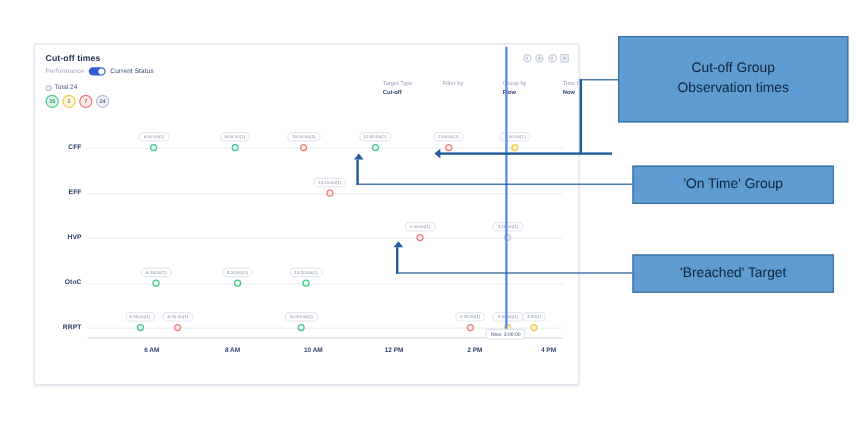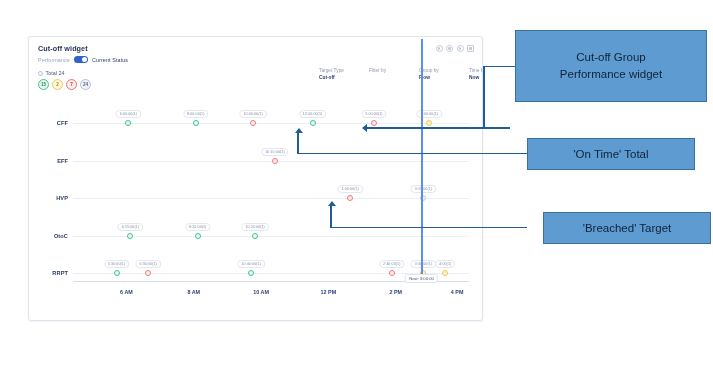--- a/index.html
+++ b/index.html
@@ -149,21 +149,21 @@
   .arrowhead.left { border: 4px solid transparent; border-right: 5px solid #1f5c99;
                     border-left: none; }
 </style>
 </head>
 <body>
 
 <div id="stage">
 
   <div class="card">
 
-    <div class="card-title">Cut-off widget</div>
+    <div class="card-title">Cut-off times</div>
 
     <div class="toggle-row">
       <span class="toggle-label">Performance</span>
       <span class="switch">
         <span class="knob"></span>
       </span>
       <span class="toggle-label active">Current Status</span>
     </div>
 
     <div class="total-row">
@@ -258,28 +258,28 @@
         <div class="xtick" style="left: 290.42px; top: 188px;">12 PM</div>
         <div class="xtick" style="left: 357.74px; top: 188px;">2 PM</div>
         <div class="xtick" style="left: 419.12px; top: 188px;">4 PM</div>
         <div class="nowline" style="left: 383.48px; top: -62px; height: 242px;"></div>
         <div class="nowbadge" style="left: 383.48px; top: 173px;">Now: 3:00:00</div>
       </div>
   </div>
 
   <div class="anno" style="left:515px; top:30px; width:192px; height:72px;">
     <div>Cut-off Group</div>
-    <div>Performance widget</div>
+    <div>Observation times</div>
   </div>
 
   <div class="anno" style="left:527px; top:138px; width:168px; height:32px;">
-    <div>'On Time' Total</div>
-  </div>
-
-  <div class="anno" style="left:543px; top:212px; width:168px; height:32px;">
+    <div>'On Time' Group</div>
+  </div>
+
+  <div class="anno" style="left:527px; top:212px; width:168px; height:32px;">
     <div>'Breached' Target</div>
   </div>
 
   <div class="leader" style="left:483px; top:65.5px; width:32px; height:1.6px;"></div>
   <div class="leader" style="left:483px; top:65.5px; width:1.6px; height:62px;"></div>
 
   <div class="leader" style="left:297px; top:152.5px; width:230px; height:1.6px;"></div>
   <div class="leader" style="left:297px; top:133px; width:1.6px; height:21px;"></div>
   <div class="arrowhead up" style="left:294.5px; top:128px;"></div>
 

